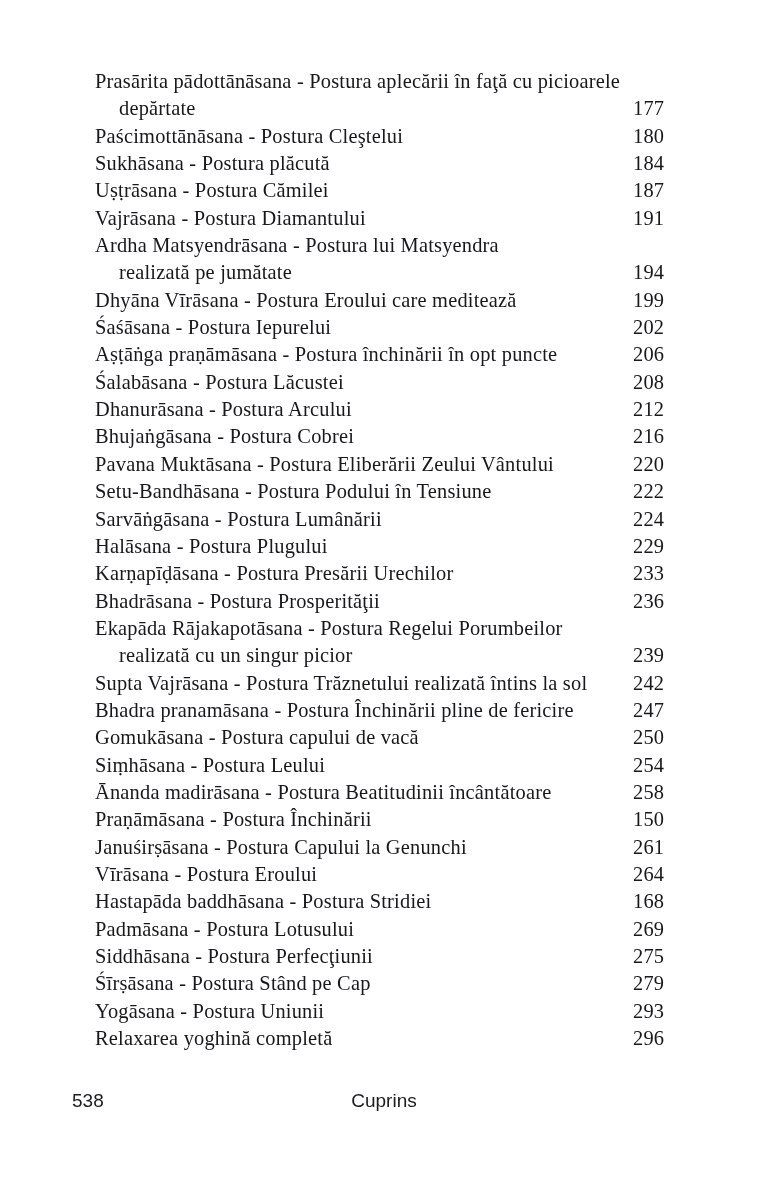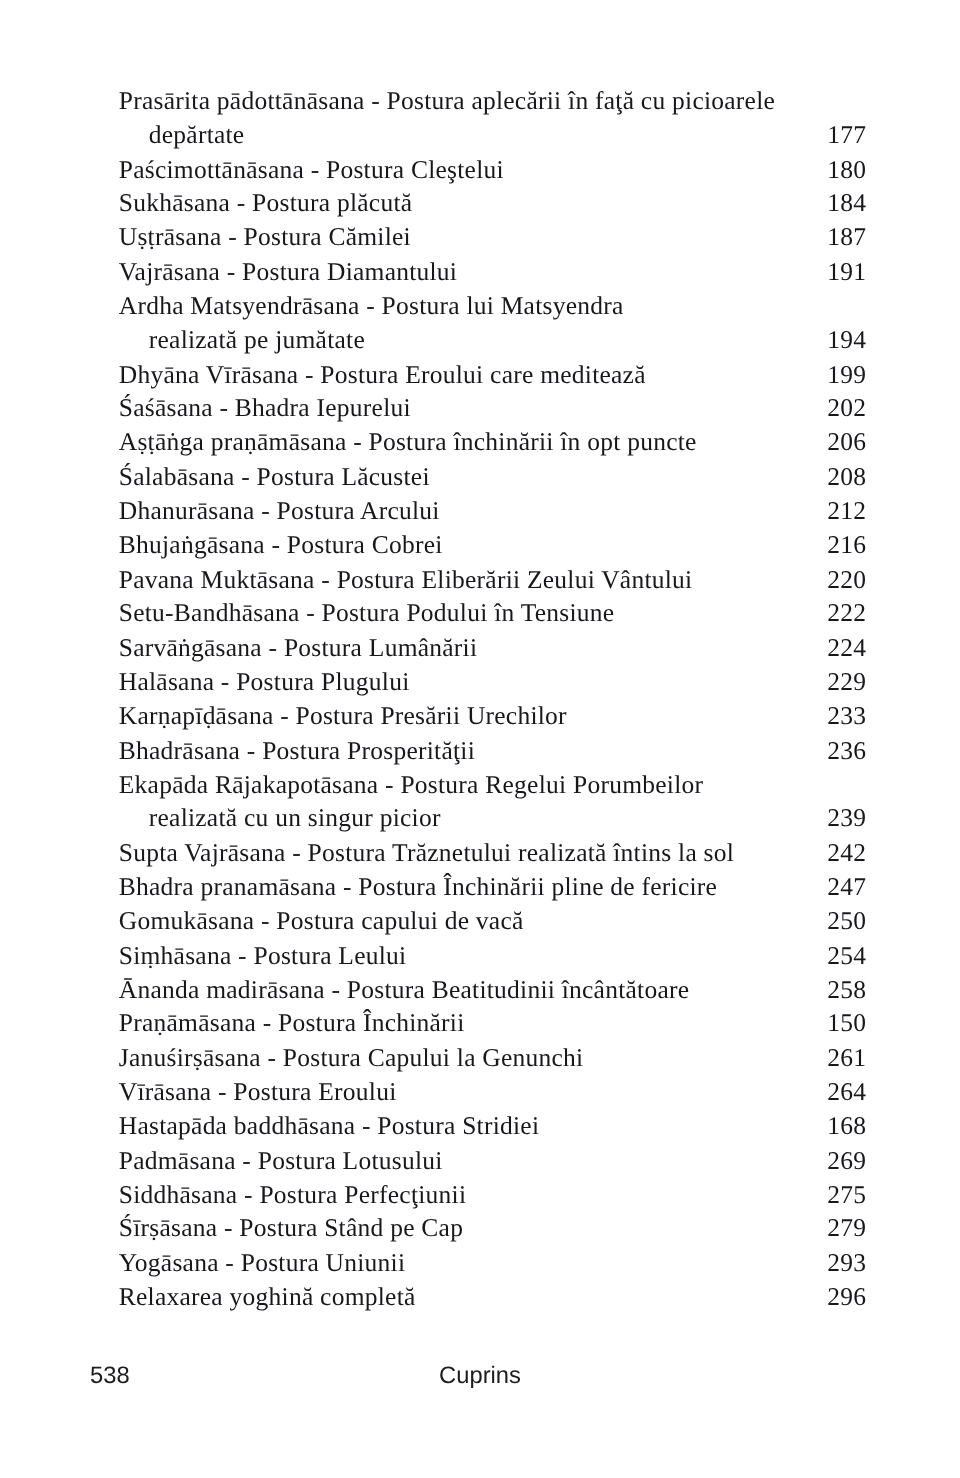--- a/index.html
+++ b/index.html
@@ -49,21 +49,20 @@
   .toc-entry.wrap .entry-title .line2 {
     display: block;
     margin-left: 24px;
   }
 
   .entry-page {
     position: absolute;
     right: 0;
     bottom: 0;
     width: 60px;
-    text-align: right;
     font-size: 20.4px;
     line-height: 27.35px;
     font-variant-numeric: lining-nums;
   }
 
   
   .footer {
     position: absolute;
     left: 0;
     top: 1090px;
@@ -96,21 +95,21 @@
     </div>
     <div class="toc-entry"><span class="entry-title">Paścimottānāsana - Postura Cleştelui</span><span class="entry-page">180</span></div>
     <div class="toc-entry"><span class="entry-title">Sukhāsana - Postura plăcută</span><span class="entry-page">184</span></div>
     <div class="toc-entry"><span class="entry-title">Uṣṭrāsana - Postura Cămilei</span><span class="entry-page">187</span></div>
     <div class="toc-entry"><span class="entry-title">Vajrāsana - Postura Diamantului</span><span class="entry-page">191</span></div>
     <div class="toc-entry wrap">
       <span class="entry-title">Ardha Matsyendrāsana - Postura lui Matsyendra<span class="line2">realizată pe jumătate</span></span>
       <span class="entry-page">194</span>
     </div>
     <div class="toc-entry"><span class="entry-title">Dhyāna Vīrāsana - Postura Eroului care meditează</span><span class="entry-page">199</span></div>
-    <div class="toc-entry"><span class="entry-title">Śaśāsana - Bhadra Iepurelui</span><span class="entry-page">202</span></div>
+    <div class="toc-entry"><span class="entry-title">Śaśāsana - Postura Iepurelui</span><span class="entry-page">202</span></div>
     <div class="toc-entry"><span class="entry-title">Aṣṭāṅga praṇāmāsana - Postura închinării în opt puncte</span><span class="entry-page">206</span></div>
     <div class="toc-entry"><span class="entry-title">Śalabāsana - Postura Lăcustei</span><span class="entry-page">208</span></div>
     <div class="toc-entry"><span class="entry-title">Dhanurāsana - Postura Arcului</span><span class="entry-page">212</span></div>
     <div class="toc-entry"><span class="entry-title">Bhujaṅgāsana - Postura Cobrei</span><span class="entry-page">216</span></div>
     <div class="toc-entry"><span class="entry-title">Pavana Muktāsana - Postura Eliberării Zeului Vântului</span><span class="entry-page">220</span></div>
     <div class="toc-entry"><span class="entry-title">Setu-Bandhāsana - Postura Podului în Tensiune</span><span class="entry-page">222</span></div>
     <div class="toc-entry"><span class="entry-title">Sarvāṅgāsana - Postura Lumânării</span><span class="entry-page">224</span></div>
     <div class="toc-entry"><span class="entry-title">Halāsana - Postura Plugului</span><span class="entry-page">229</span></div>
     <div class="toc-entry"><span class="entry-title">Karṇapīḍāsana - Postura Presării Urechilor</span><span class="entry-page">233</span></div>
     <div class="toc-entry"><span class="entry-title">Bhadrāsana - Postura Prosperităţii</span><span class="entry-page">236</span></div>

